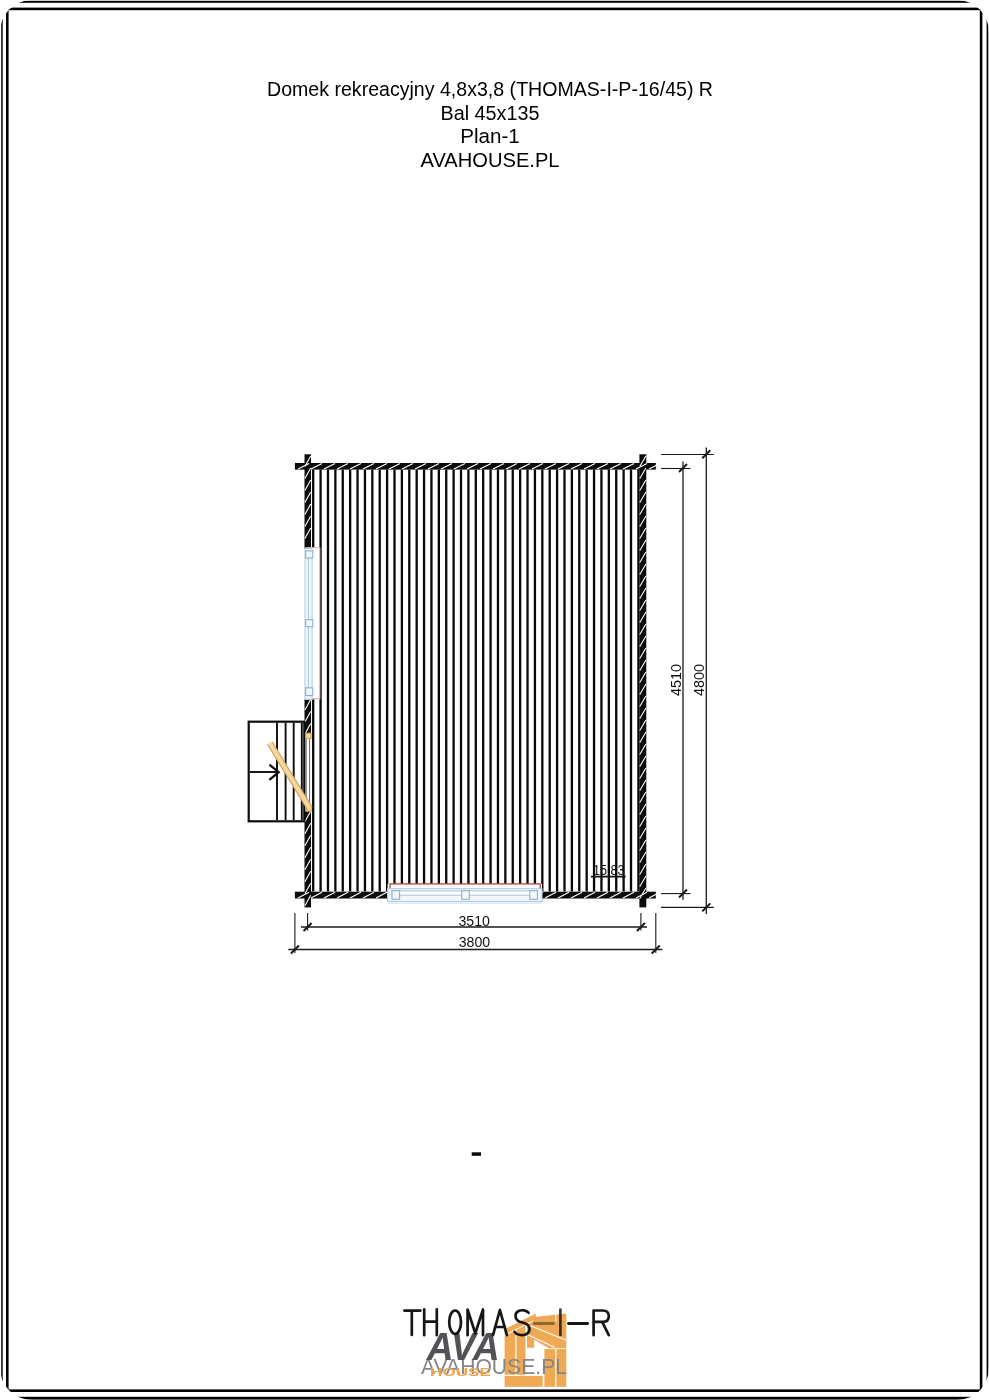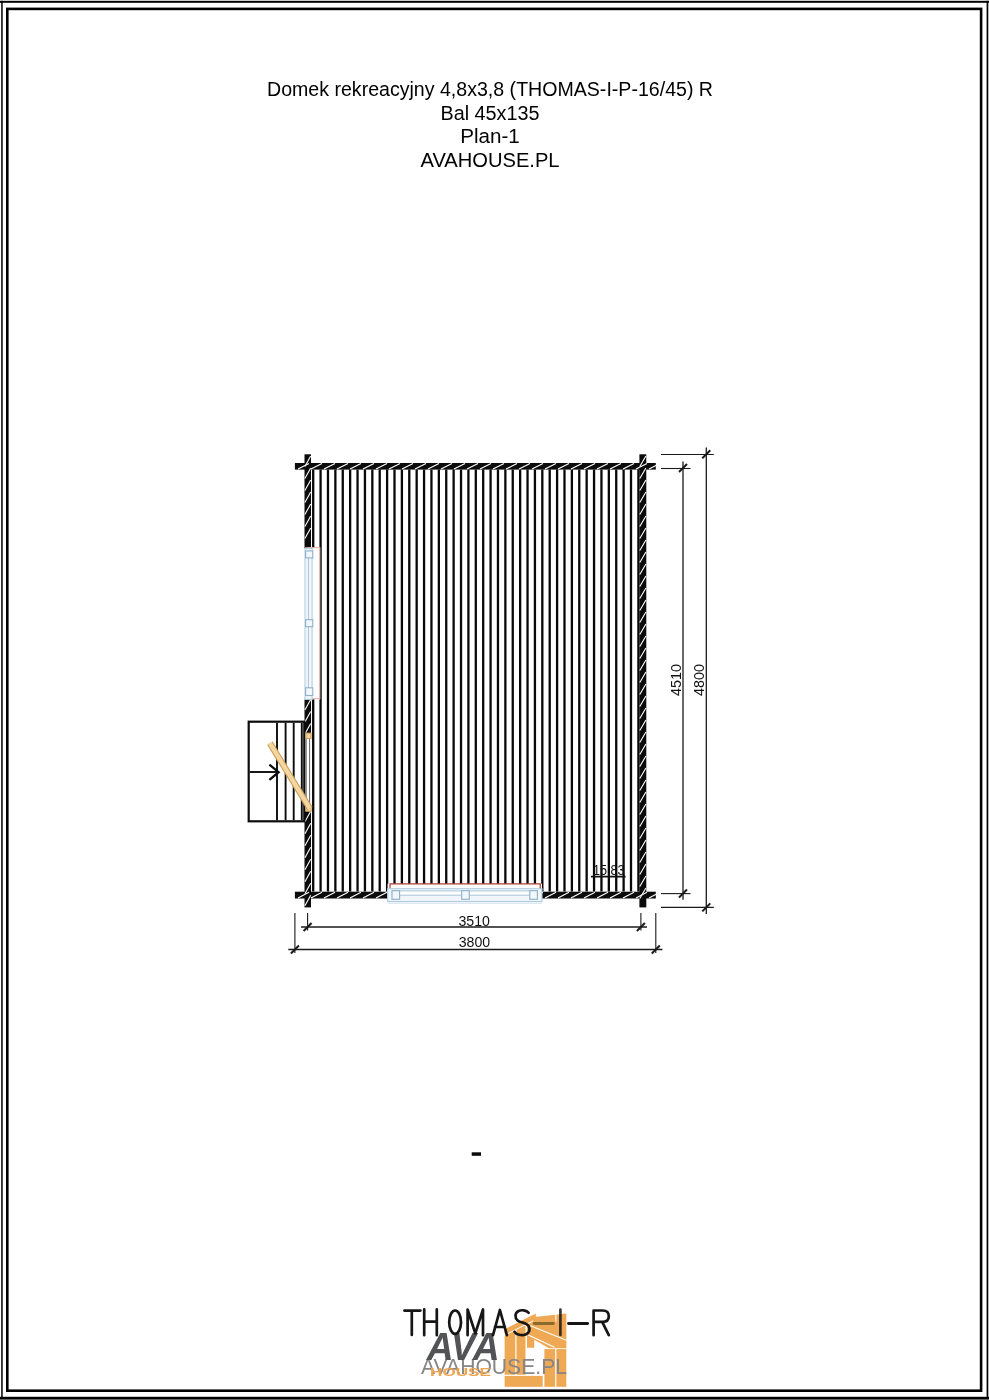--- a/index.html
+++ b/index.html
@@ -1,17 +1,17 @@
 <!DOCTYPE html>
 <html><head>
 <meta charset="utf-8">
 <style>
 html,body{margin:0;padding:0;background:#ffffff;}
 #page{position:relative;width:989px;height:1400px;background:#ffffff;overflow:hidden;
-  font-family:"Liberation Sans",sans-serif;}
+  font-family:"Liberation Sans",sans-serif;border-radius:32px;}
 svg text{font-family:"Liberation Sans",sans-serif;}
 </style>
 </head>
 <body>
 <div id="page">
 <svg width="989" height="1400" viewBox="0 0 989 1400" xmlns="http://www.w3.org/2000/svg">
 
 <g fill="#000000">
 <rect x="0" y="0.8" width="989" height="2.0"></rect>
 <rect x="0" y="1396.8" width="989" height="2.8"></rect>

